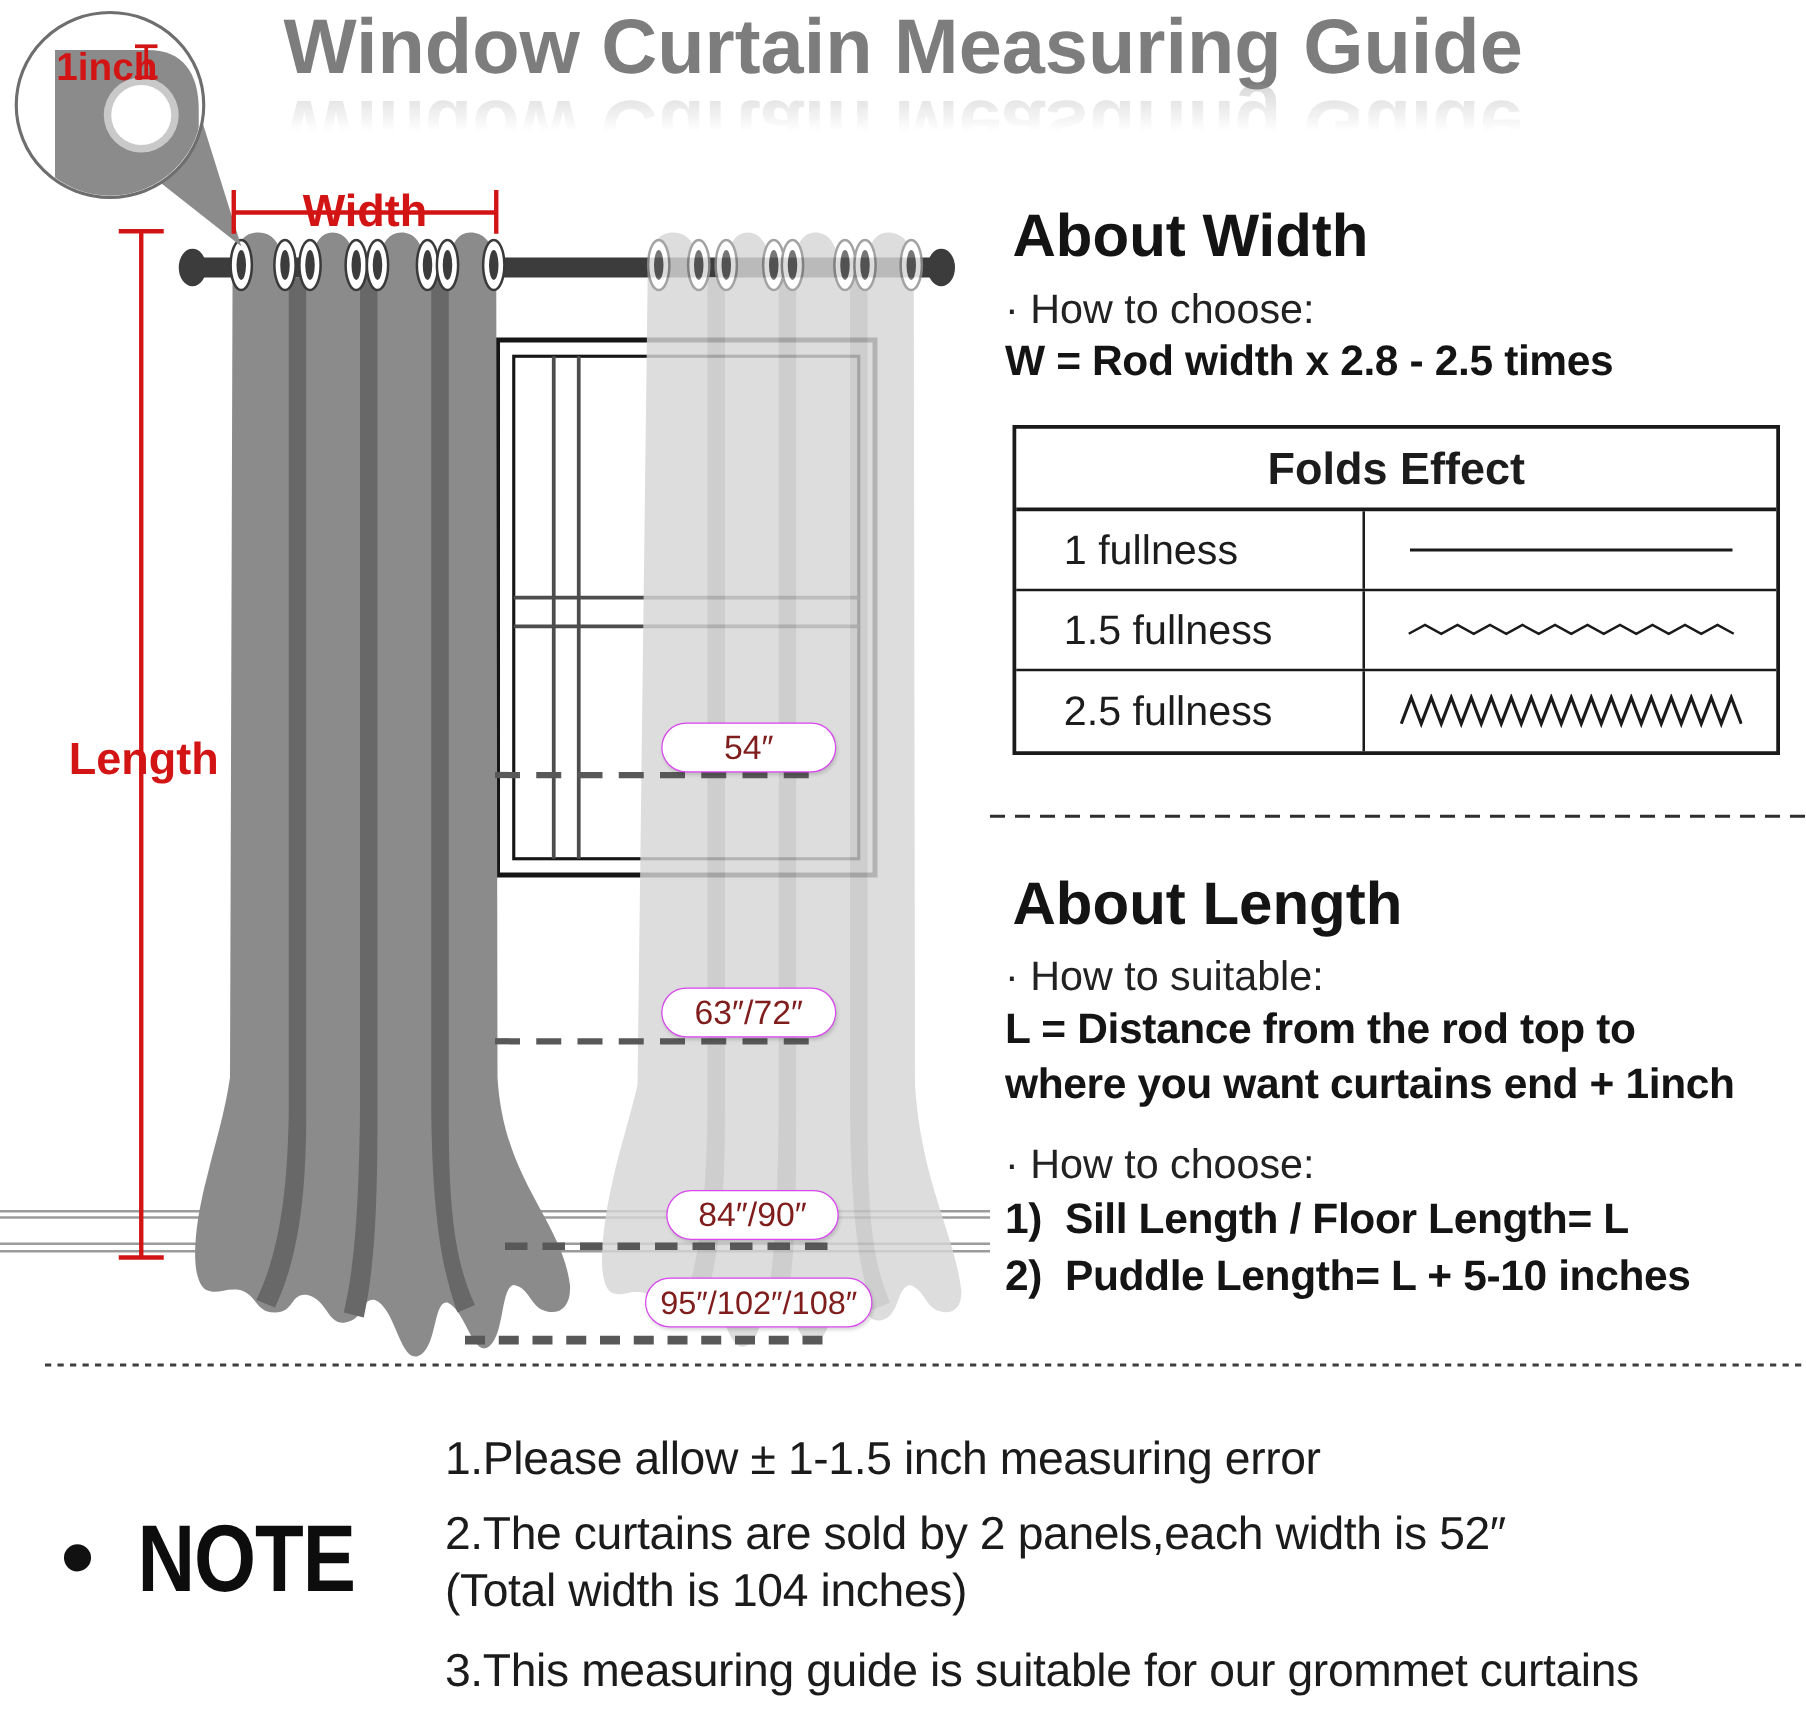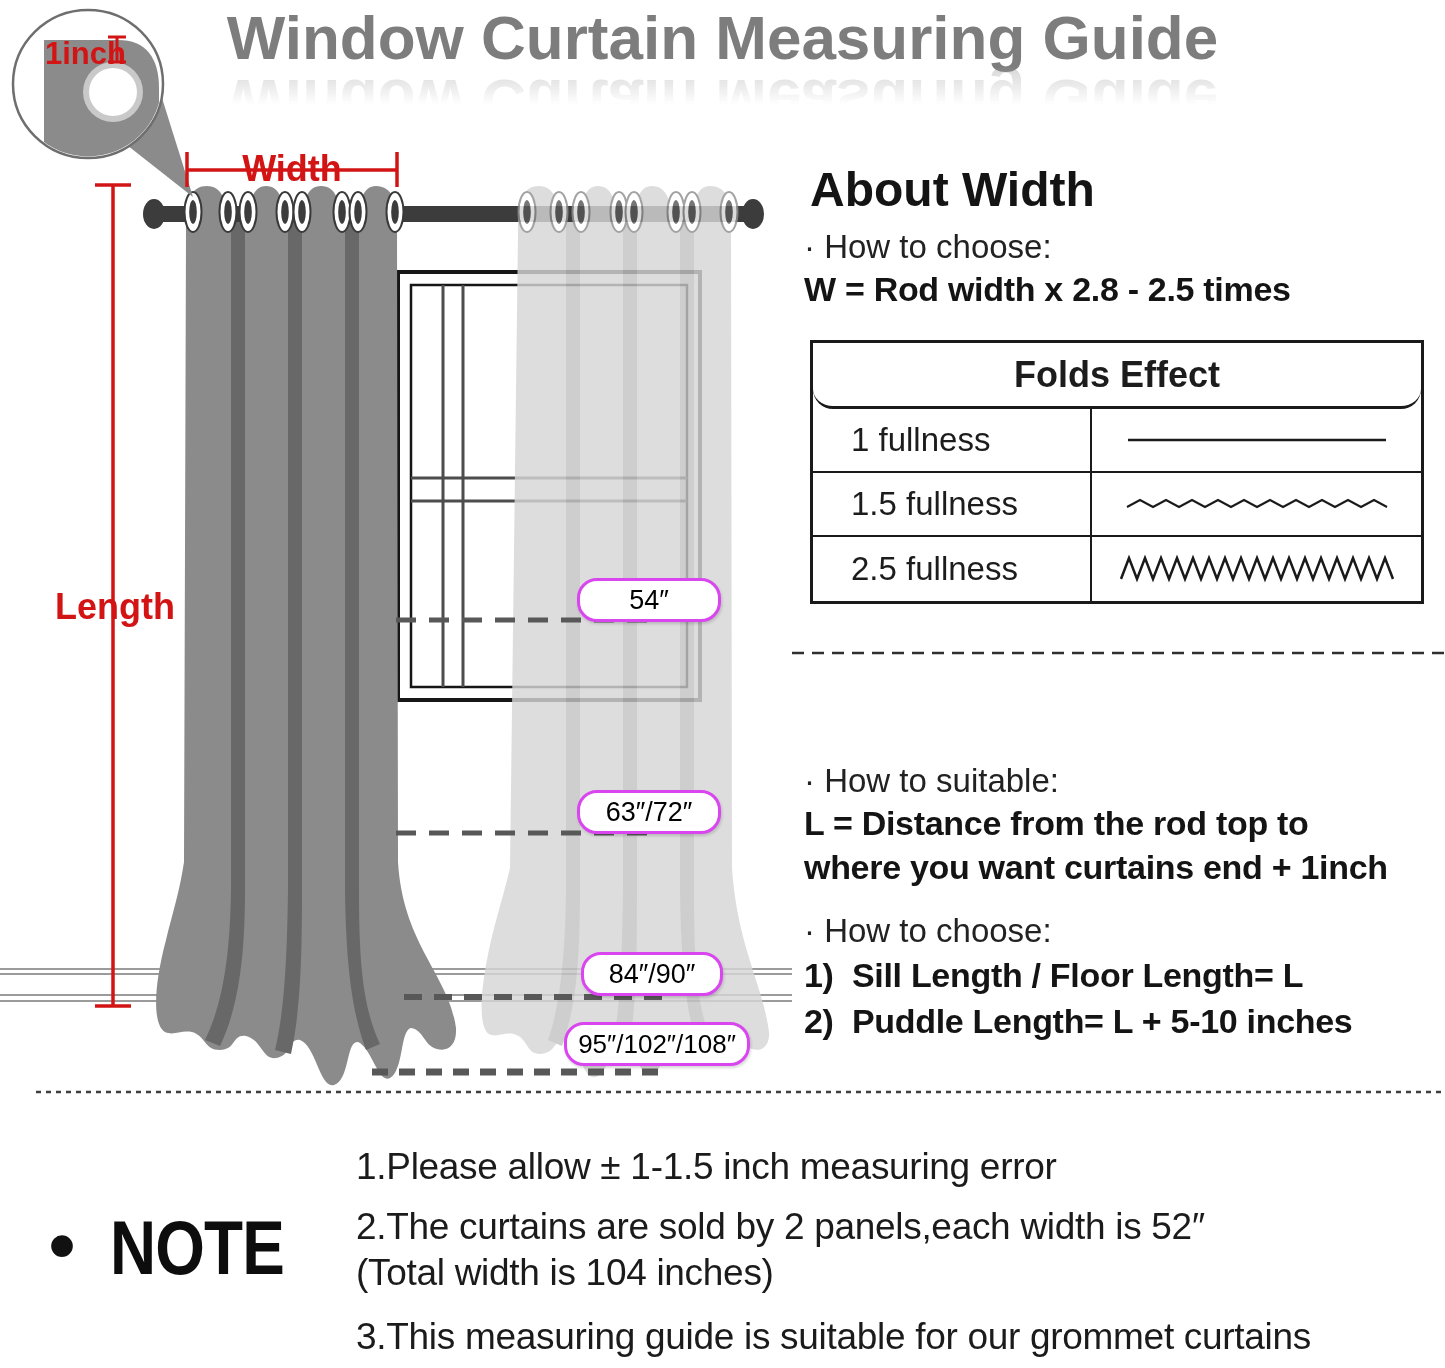--- a/index.html
+++ b/index.html
@@ -9,34 +9,34 @@
   .title{left:0;top:2px;width:100%;text-align:center;font-size:62px;font-weight:bold;
          color:#7d7d7d;letter-spacing:0;white-space:pre;}
   .title-reflect{left:0;top:66px;width:100%;text-align:center;font-size:62px;font-weight:bold;
          color:#8f8f8f;white-space:pre;transform:scaleY(-1);opacity:.45;
          -webkit-mask-image:linear-gradient(to top, rgba(0,0,0,.8) 0%, transparent 55%);
          mask-image:linear-gradient(to top, rgba(0,0,0,.8) 0%, transparent 55%);}
   .red{color:#d31414;font-weight:bold;}
   .width-label{left:187px;top:126px;width:210px;text-align:center;font-size:36px;margin-top:22px;}
   .length-label{left:55px;top:586px;font-size:36px;}
   .inch-label{left:45px;top:36px;font-size:31px;}
-  .pill{background:#fff;border:3px solid #d946ef;border-radius:20px;color:#000000;
+  .pill{background:#fff;border:1px solid #d946ef;border-radius:20px;color:#7f1d1d;
         font-size:27px;display:flex;align-items:center;justify-content:center;
-        box-shadow:1px 2px 3px rgba(0,0,0,.16);white-space:pre;margin-left:48px;}
+        box-shadow:1px 2px 3px rgba(0,0,0,.16);white-space:pre;}
   .p54{left:529px;top:578px;width:138px;height:38px;}
   .p63{left:529px;top:790px;width:138px;height:38px;}
   .p84{left:533px;top:952px;width:136px;height:38px;}
   .p95{left:516px;top:1022px;width:180px;height:38px;font-size:26px;}
   .h1{font-size:48px;font-weight:bold;color:#141414;white-space:pre;}
   .rline{font-size:33px;color:#222;white-space:pre;}
   .formula{font-size:34px;font-weight:bold;color:#141414;white-space:pre;letter-spacing:-.3px;}
   
   .ftable{left:810px;top:340px;width:614px;height:264px;border:3px solid #1a1a1a;box-sizing:border-box;}
   .ftable .hdr{height:66px;border-bottom:3px solid #1a1a1a;box-sizing:border-box;display:flex;
-        align-items:center;justify-content:center;font-size:36px;font-weight:bold;border-radius:20px;}
+        align-items:center;justify-content:center;font-size:36px;font-weight:bold;}
   .frow{height:64px;display:flex;box-sizing:border-box;border-bottom:2px solid #1a1a1a;}
   .frow:last-child{border-bottom:none;}
   .fcell-l{width:279px;box-sizing:border-box;border-right:2px solid #1a1a1a;display:flex;
         align-items:center;padding-left:38px;font-size:33px;}
   .fcell-r{flex:1;display:flex;align-items:center;justify-content:center;}
   
   .note-bullet{left:48px;top:1224px;font-size:80px;line-height:44px;color:#111;}
   .note-head{left:110px;top:1204px;font-size:76px;font-weight:bold;color:#0d0d0d;
         letter-spacing:-1px;transform:scaleX(.84);transform-origin:left top;white-space:pre;}
   .nitem{left:356px;font-size:37px;color:#1b1b1b;letter-spacing:-.3px;white-space:pre;}
@@ -238,20 +238,21 @@
     <div class="frow">
       <div class="fcell-l">2.5 fullness</div>
       <div class="fcell-r">
         <svg width="274" height="28" viewBox="0 0 274 28">
           <path d="M1,24 L9,3 L17,24 L25,3 L33,24 L41,3 L49,24 L57,3 L65,24 L73,3 L81,24 L89,3 L97,24 L105,3 L113,24 L121,3 L129,24 L137,3 L145,24 L153,3 L161,24 L169,3 L177,24 L185,3 L193,24 L201,3 L209,24 L217,3 L225,24 L233,3 L241,24 L249,3 L257,24 L265,3 L273,24" fill="none" stroke="#1a1a1a" stroke-width="2.5"></path>
         </svg>
       </div>
     </div>
   </div>
 
+  <div class="abs h1" style="left:810px;top:696px;">About Length</div>
   <div class="abs rline" style="left:804px;top:762px;">· How to suitable:</div>
   <div class="abs formula" style="left:804px;top:804px;">L = Distance from the rod top to</div>
   <div class="abs formula" style="left:804px;top:848px;">where you want curtains end + 1inch</div>
   <div class="abs rline" style="left:804px;top:912px;">· How to choose:</div>
   <div class="abs formula" style="left:804px;top:956px;">1)  Sill Length / Floor Length= L</div>
   <div class="abs formula" style="left:804px;top:1002px;">2)  Puddle Length= L + 5-10 inches</div>
 
   <div class="abs note-bullet">•</div>
   <div class="abs note-head">NOTE</div>
   <div class="abs nitem ni1">1.Please allow ± 1-1.5 inch measuring error</div>

